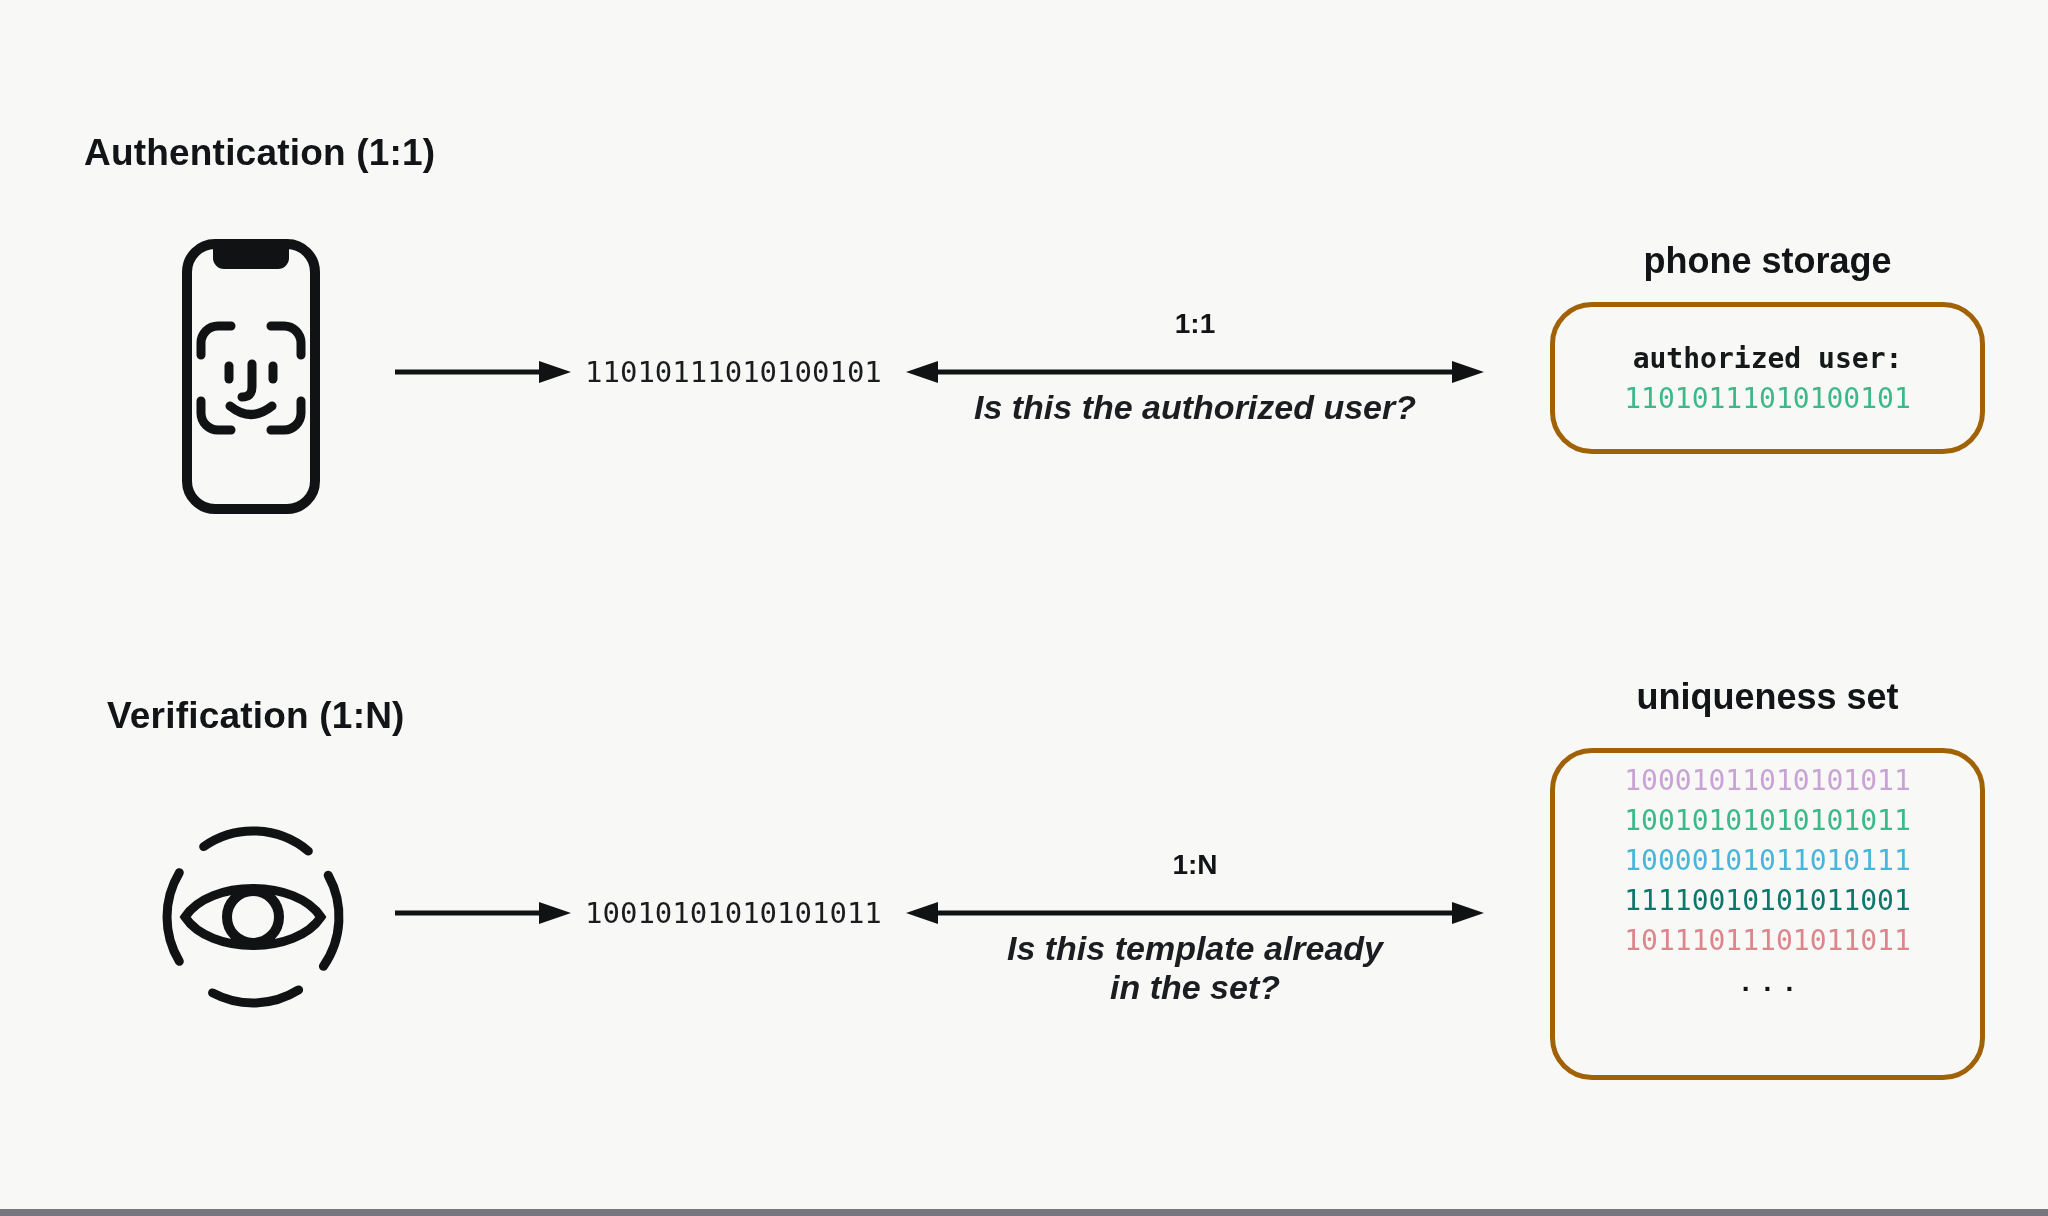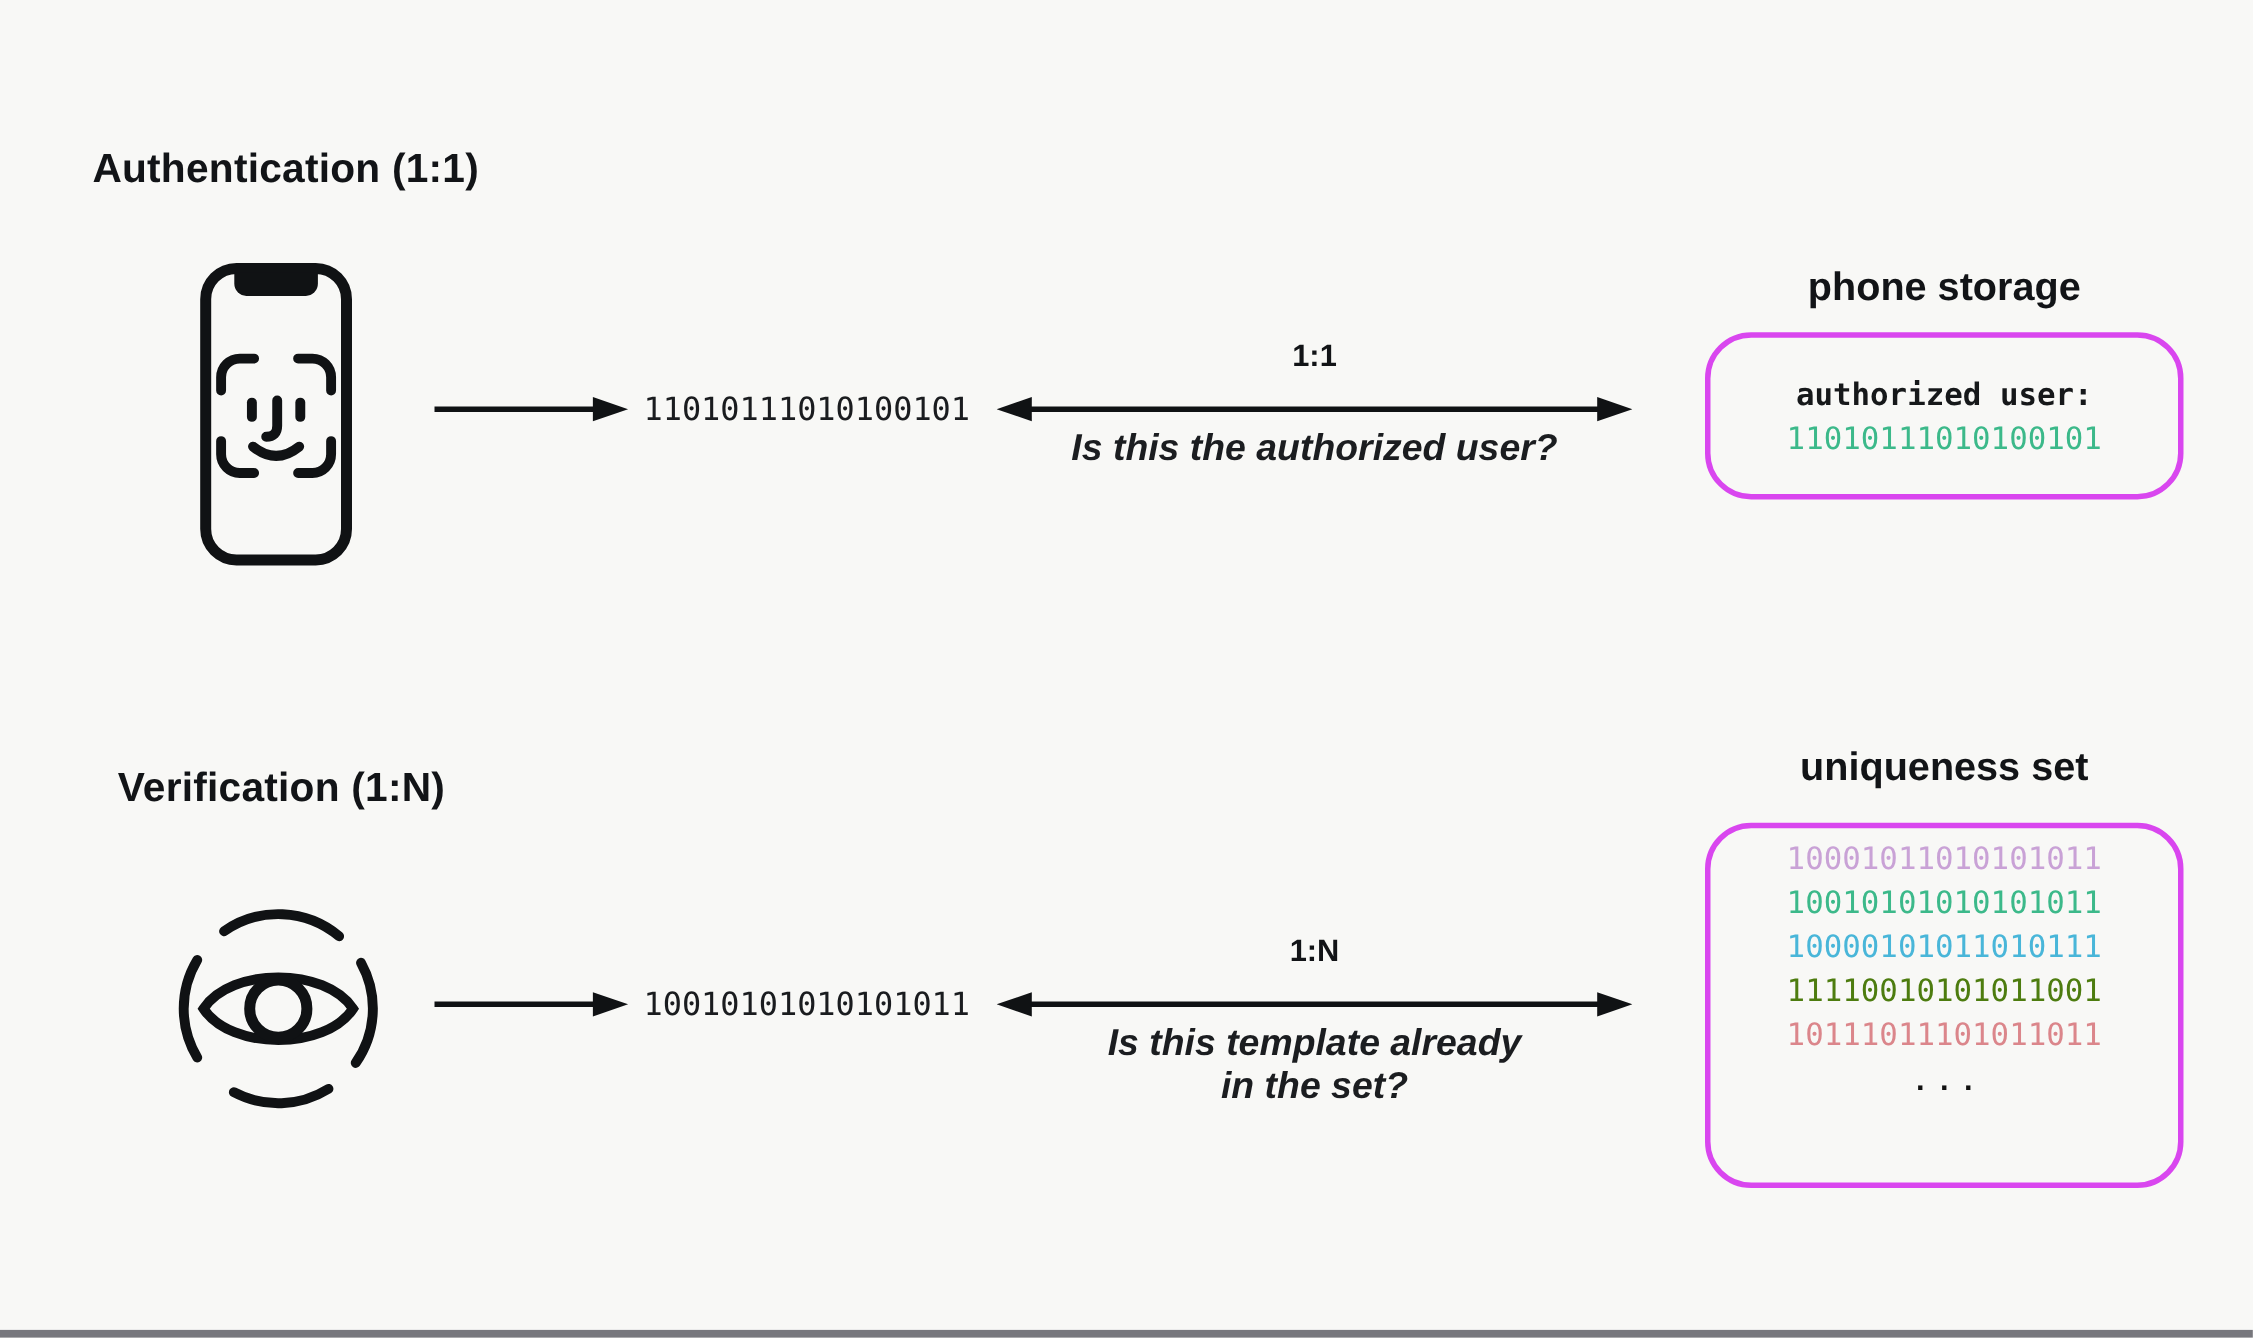--- a/index.html
+++ b/index.html
@@ -25,21 +25,21 @@
   .relation{font-size:28px;font-weight:700;color:#121417;}
   .question{
     font-size:34px;font-weight:700;font-style:italic;color:#1b1d20;
     line-height:39px;text-align:center;width:578px;
   }
   .store-title{
     width:435px;text-align:center;font-size:36px;font-weight:700;color:#121417;
     white-space:nowrap;
   }
   .store-box{
-    width:435px;border:5px solid #d946ef;border-radius:42px;
+    width:435px;border:5px solid #a16207;border-radius:42px;
     box-sizing:border-box;
     display:flex;flex-direction:column;align-items:center;justify-content:center;
     background:transparent;
   }
   .store-box.small{height:152px;gap:7px;}
   .store-box.large{height:332px;padding:8px 0 18px 0;justify-content:flex-start;}
   .store-label{
     font-family:"DejaVu Sans Mono",monospace;font-weight:700;
     font-size:28px;color:#16181a;white-space:nowrap;
   }
@@ -148,20 +148,20 @@
   <div class="abs question" style="left:906px;top:929px;">
     <div>Is this template already</div>
     <div>in the set?</div>
   </div>
 
   <div class="abs store-box large" style="left:1550px;top:748px;">
     <div>
         <div class="bin-row" style="color: rgb(201, 162, 214);">10001011010101011</div>
         <div class="bin-row" style="color: rgb(60, 185, 138);">10010101010101011</div>
         <div class="bin-row" style="color: rgb(73, 182, 217);">10000101011010111</div>
-        <div class="bin-row" style="color: #4d7c0f;">11110010101011001</div>
+        <div class="bin-row" style="color: #0f766e;">11110010101011001</div>
         <div class="bin-row" style="color: rgb(219, 134, 139);">10111011101011011</div>
       </div>
     <div class="dots">...</div>
   </div>
 
   <div class="bottom-bar"></div>
 </div>
 
 </body></html>

